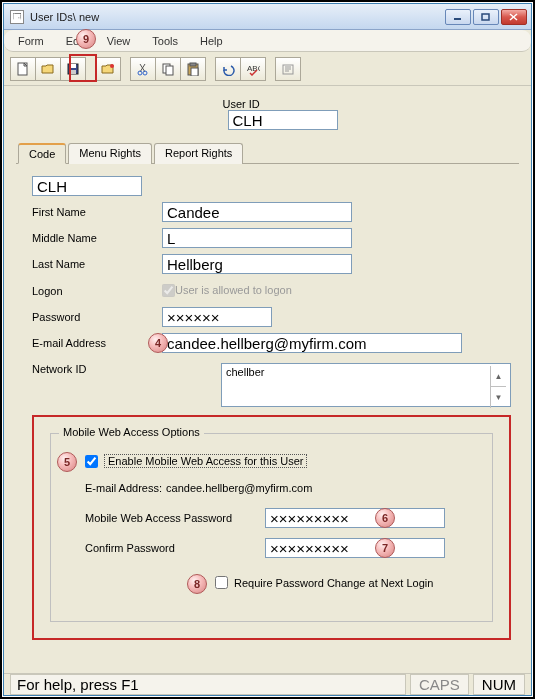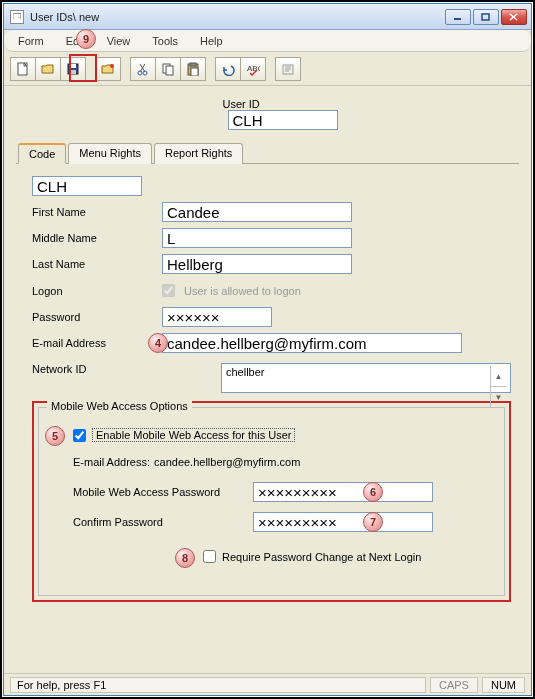--- a/index.html
+++ b/index.html
@@ -114,25 +114,25 @@
   .tab.active {
     background:#ece9d8;
     border-bottom:1px solid #ece9d8;
     font-weight:normal;
     border-top:2px solid #e3a04a;
   }
   .tab-body {
     padding:12px 8px 4px 16px;
   }
   .tab-body .row .lbl { width: 130px; }
-  .chk-disabled { color:#999; display:flex; align-items:center; gap:9px;}
+  .chk-disabled { color:#999; display:flex; gap:0;}
   .chk-disabled input { accent-color:#999; }
   .multiline {
     border:1px solid #7f9db9; background:#fff;
-    width:290px; height:30px;
+    width:290px; height:44px;
     display:flex; align-items:flex-start;
     padding:2px 4px;
   }
   .spin {
     width:16px;
     display:flex; flex-direction:column;
     border-left:1px solid #c0c0c0;
     margin-left:auto;
   }
   .spin div{ height:21px; border-bottom:1px solid #c0c0c0; display:flex;align-items:center;justify-content:center; font-size:8px;color:#666;}
@@ -142,21 +142,21 @@
     margin: 10px 0 0 0;
     padding: 10px 12px 16px 12px;
     position:relative;
   }
   .group .legend {
     position:absolute; top:-8px; left:8px;
     background:#ece9d8; padding:0 4px;
   }
   .group-highlight {
     border:2px solid #c62828;
-    padding:4px;
+    padding:16px;
     margin-top:8px;
   }
   .group-inner {
     padding:10px 12px 16px 22px;
   }
   .group-inner .row .lbl2 { width: 180px; }
   .callout {
     position:absolute;
     width:20px;height:20px;
     border-radius:50%;
@@ -174,21 +174,21 @@
     pointer-events:none;
     z-index:40;
   }
   .statusbar {
     height:22px;
     border-top:1px solid #c9c7ba;
     background:#ece9d8;
     display:flex;
     align-items:center;
     padding:0 6px;
-    font-size:11px;
+    font-size:15px;
   }
   .status-cell {
     border:1px solid #c9c7ba;
     background:#f5f3ec;
     padding:1px 8px;
     margin-left:4px;
     color:#888;
   }
   .status-cell.active{ color:#000;}
   .status-left{ flex:1; border:1px solid #c9c7ba; background:#f5f3ec; padding:1px 6px;}

